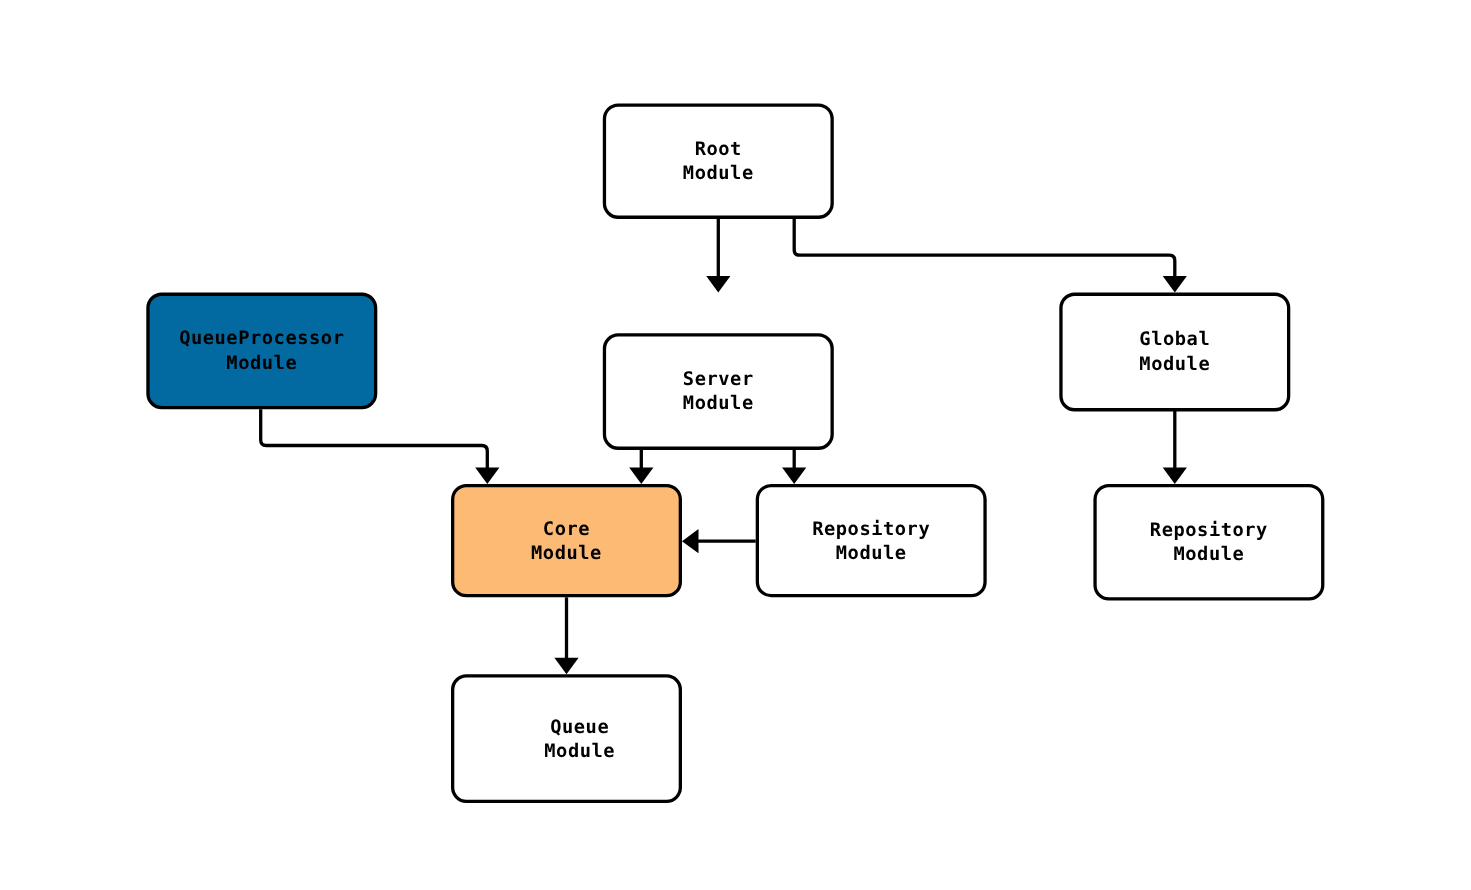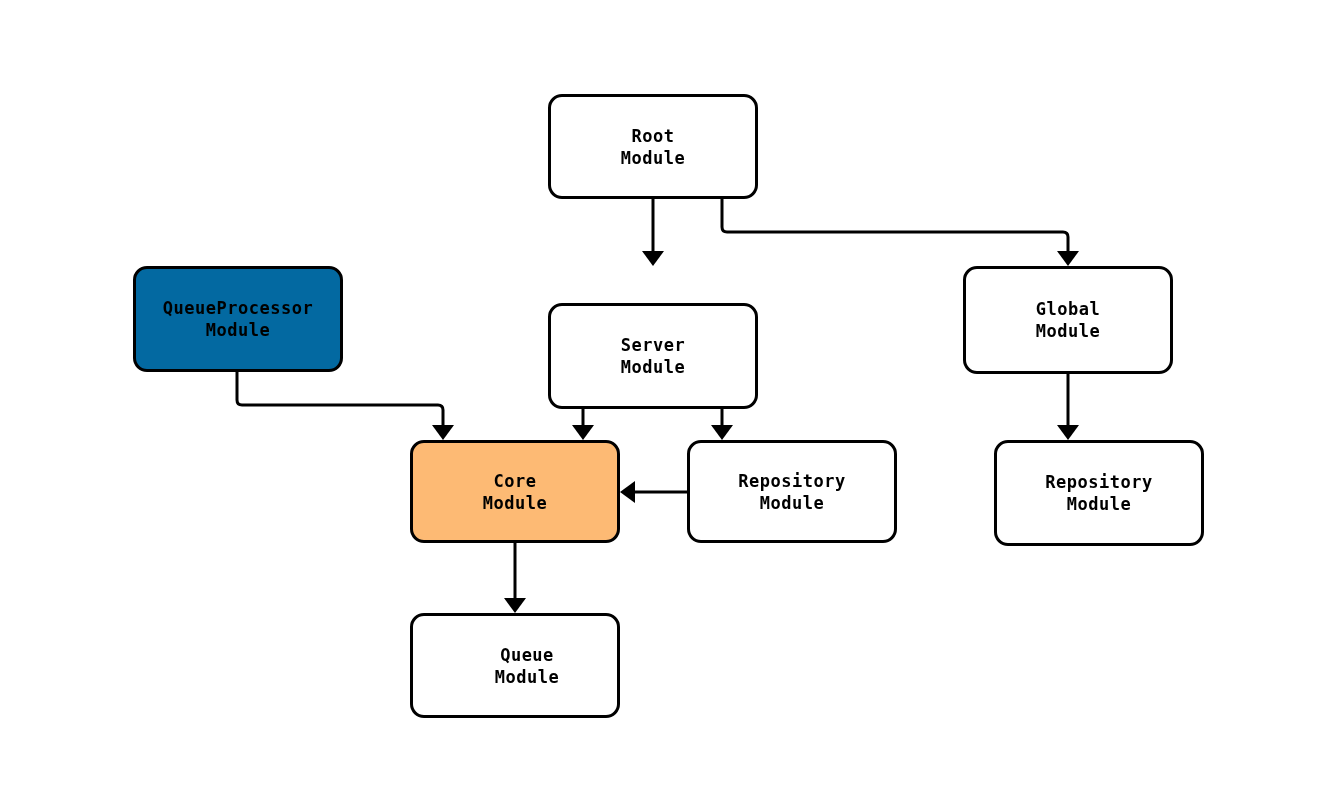--- a/index.html
+++ b/index.html
@@ -119,18 +119,18 @@
   <div class="node" style="left: 687px; top: 440px; width: 210px; height: 103px; border-width: 3px; border-color: rgb(0, 0, 0); background: rgb(255, 255, 255); border-radius: 14px;">
     <span class="node-label">Repository</span>
     <span class="node-label">Module</span>
   </div>
 
   <div class="node" style="left: 994px; top: 440px; width: 210px; height: 106px; border-width: 3px; border-color: rgb(0, 0, 0); background: rgb(255, 255, 255); border-radius: 14px;">
     <span class="node-label">Repository</span>
     <span class="node-label">Module</span>
   </div>
 
-  <div class="node" style="left: 410px; top: 613px; width: 210px; height: 105px; border-width: 3px; border-color: rgb(0, 0, 0); background: rgb(255, 255, 255); border-radius: 14px; padding-left: 24px;">
+  <div class="node" style="left: 410px; top: 613px; width: 210px; height: 117px; border-width: 3px; border-color: rgb(0, 0, 0); background: rgb(255, 255, 255); border-radius: 14px; padding-left: 24px;">
     <span class="node-label">Queue</span>
     <span class="node-label">Module</span>
   </div>
 
 </div>
 
 </body></html>

